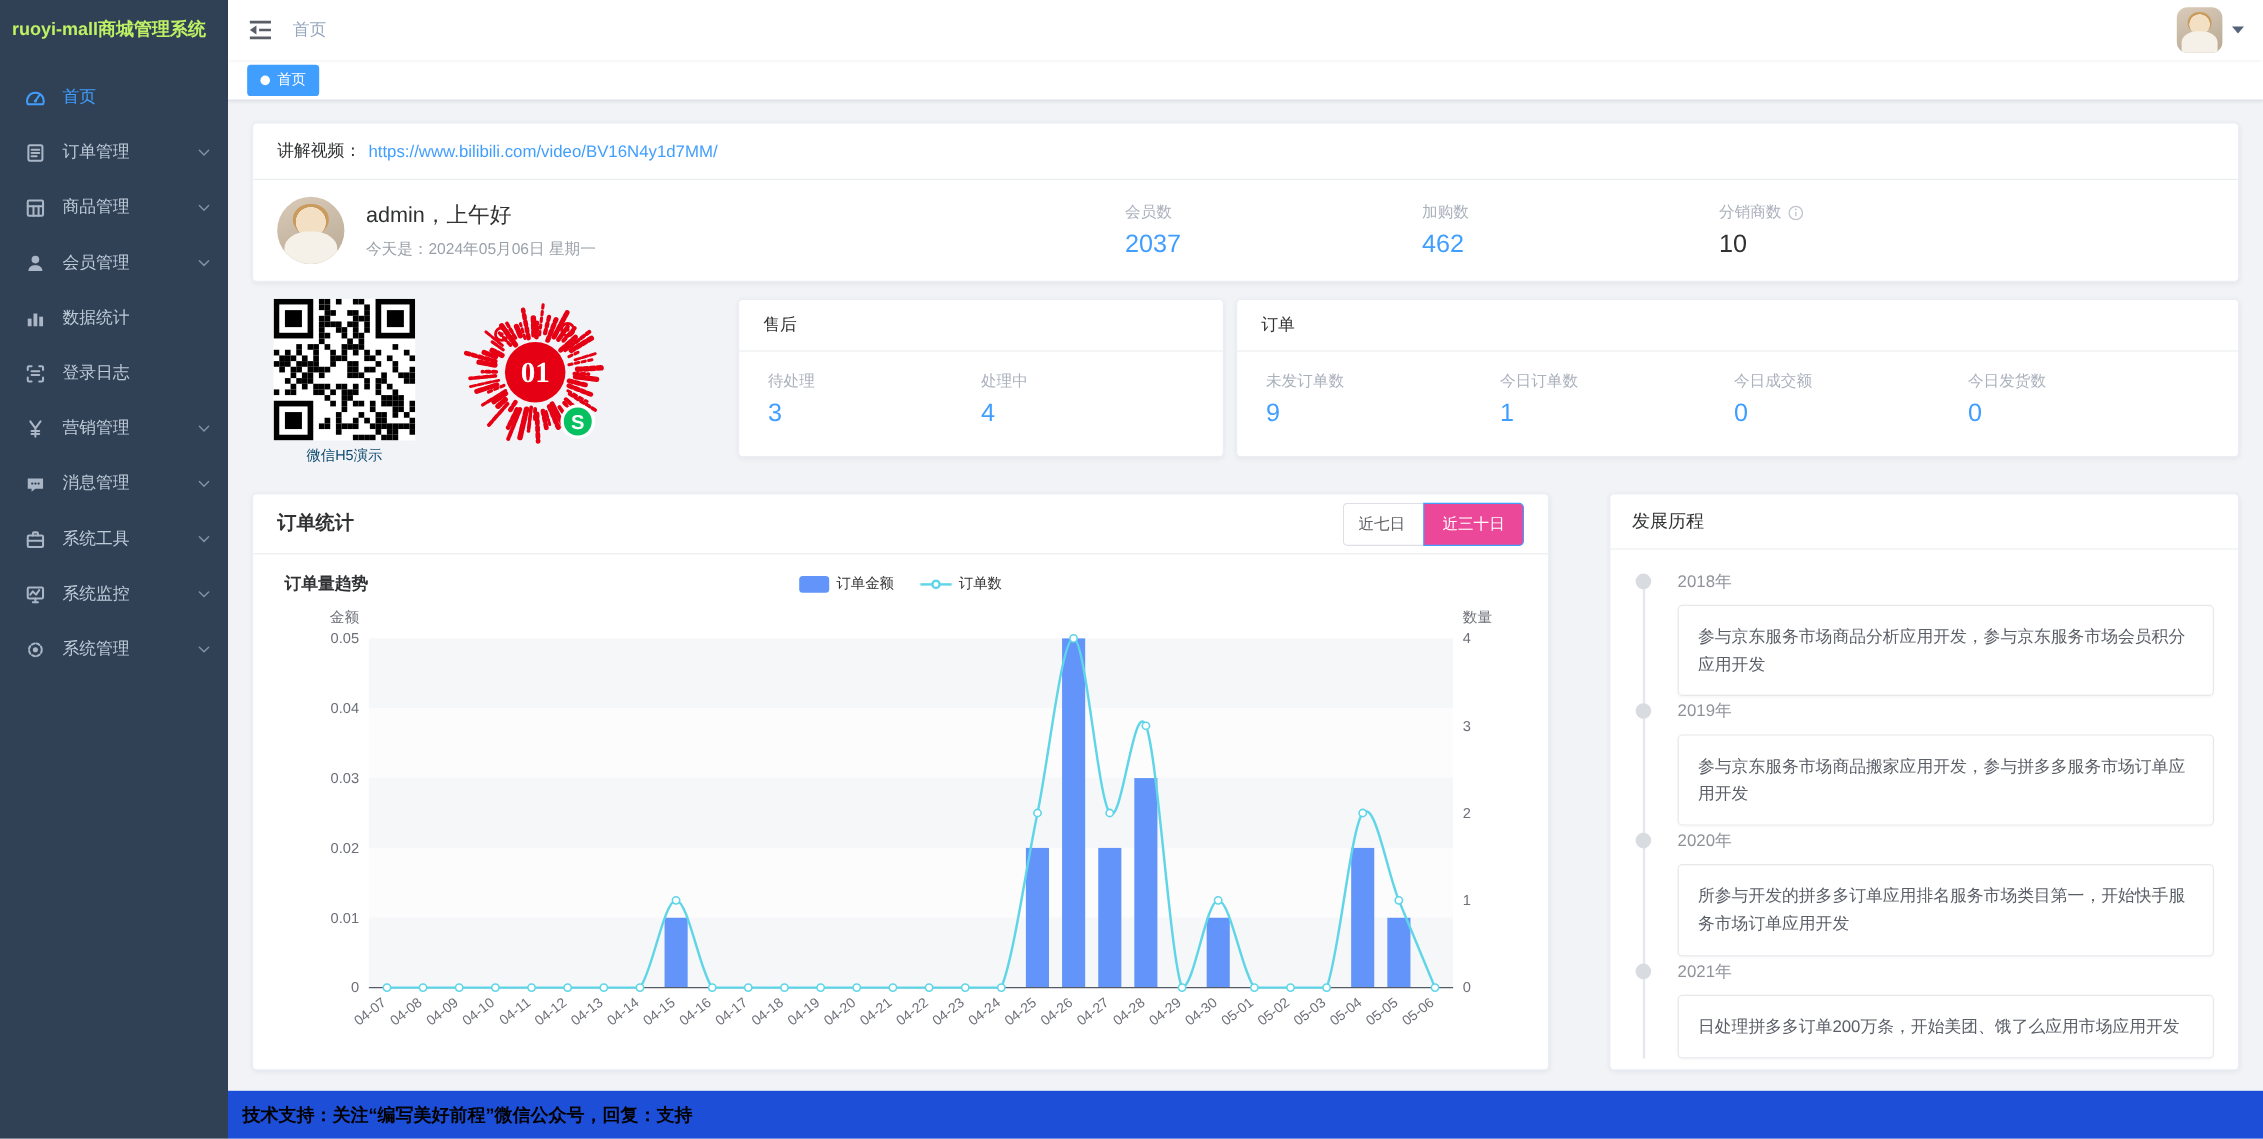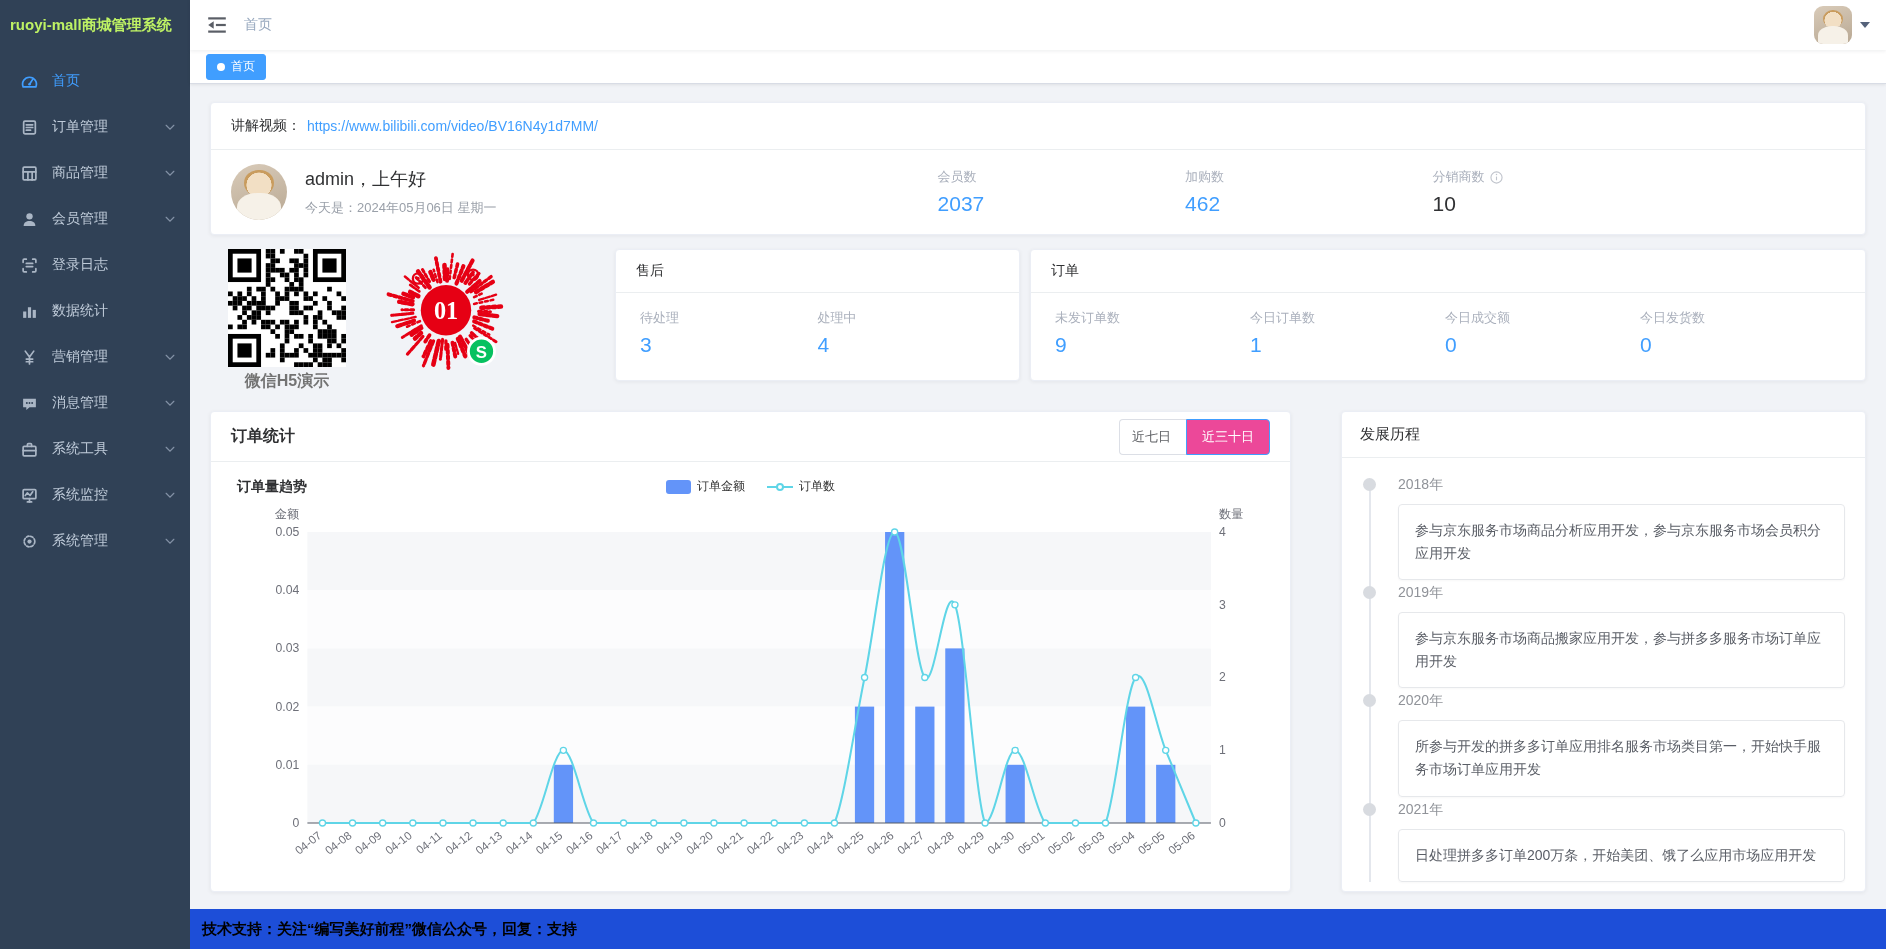--- a/index.html
+++ b/index.html
@@ -48,21 +48,21 @@
   .gstat { flex:1; }
   .stat-label { font-size:13px; color:#aab0bc; margin-bottom:6px; display:flex; align-items:center; gap:5px; }
   .stat-value { font-size:21px; color:#409eff; }
   .stat-value.dark { color:#303133; }
   .info-ic { width:13px; height:13px; color:#c0c4cc; display:inline-flex; }
 
   .row2 { display:flex; margin-bottom:12px; gap:10px; height:150px; }
   .qr-zone { width:395px; min-width:395px; display:flex; gap:30px; padding-left:18px; }
   .qr-box { display:flex; flex-direction:column; align-items:center; }
   .qr-img { width:118px; height:118px; background:#fff; }
-  .qr-label { font-size:16px; font-weight:bold; color:#737373; margin-top:4px; }
+  .qr-label { font-size:12px; font-weight:normal; color:#0c4a6e; margin-top:4px; }
   .mini-qr { width:140px; height:140px; margin-top:-6px; }
 
   .mini-cards { flex:1; display:flex; gap:10px; }
   .aftersale-card { width:405px; min-width:405px; height:132px; }
   .orders-card { flex:1; height:132px; }
   .mini-card-header { padding:12px 20px; font-size:14px; color:#303133; border-bottom:1px solid #ebeef0; }
   .mini-card-body { display:flex; padding:16px 24px; }
   .mcol { width:195px; }
 
   .row3 { display:flex; gap:50px; height:481px; }
@@ -153,36 +153,36 @@
     <span class="mi-label">会员管理</span>
     <span class="mi-chevron">
           <svg width="12" height="12" viewBox="0 0 14 14">
             <path d="M2.5 5l4.5 4.5L11.5 5" stroke="currentColor" stroke-width="1.4" fill="none" stroke-linecap="round"></path>
           </svg>
         </span>
       </li>
       <li class="menu-item">
         <span class="mi-icon">
           <svg width="17" height="17" viewBox="0 0 16 16">
+            <rect x="2" y="8" width="3" height="6" fill="currentColor"></rect>
+            <rect x="6.5" y="4" width="3" height="10" fill="currentColor"></rect>
+            <rect x="11" y="6.5" width="3" height="7.5" fill="currentColor"></rect>
+          </svg>
+        </span>
+    <span class="mi-label">数据统计</span>
+    </li>
+      <li class="menu-item">
+        <span class="mi-icon">
+          <svg width="17" height="17" viewBox="0 0 16 16">
             <path d="M2 5V3a1 1 0 0 1 1-1h2M11 2h2a1 1 0 0 1 1 1v2M14 11v2a1 1 0 0 1-1 1h-2M5 14H3a1 1 0 0 1-1-1v-2" stroke="currentColor" fill="none" stroke-width="1.6" stroke-linecap="round" stroke-linejoin="round"></path>
             <line x1="5" y1="6" x2="11" y2="6" stroke="currentColor" fill="none" stroke-width="1.6" stroke-linecap="round" stroke-linejoin="round"></line>
             <line x1="5" y1="9" x2="11" y2="9" stroke="currentColor" fill="none" stroke-width="1.6" stroke-linecap="round" stroke-linejoin="round"></line>
           </svg>
         </span>
     <span class="mi-label">登录日志</span>
-    </li>
-      <li class="menu-item">
-        <span class="mi-icon">
-          <svg width="17" height="17" viewBox="0 0 16 16">
-            <rect x="2" y="8" width="3" height="6" fill="currentColor"></rect>
-            <rect x="6.5" y="4" width="3" height="10" fill="currentColor"></rect>
-            <rect x="11" y="6.5" width="3" height="7.5" fill="currentColor"></rect>
-          </svg>
-        </span>
-    <span class="mi-label">数据统计</span>
     </li>
       <li class="menu-item">
         <span class="mi-icon">
           <svg width="17" height="17" viewBox="0 0 16 16">
             <path d="M4 2l4 5.5L12 2M8 7.5V14M5 9.5h6M5 12h6" stroke="currentColor" fill="none" stroke-width="1.6" stroke-linecap="round" stroke-linejoin="round"></path>
           </svg>
         </span>
     <span class="mi-label">营销管理</span>
     <span class="mi-chevron">
           <svg width="12" height="12" viewBox="0 0 14 14">

